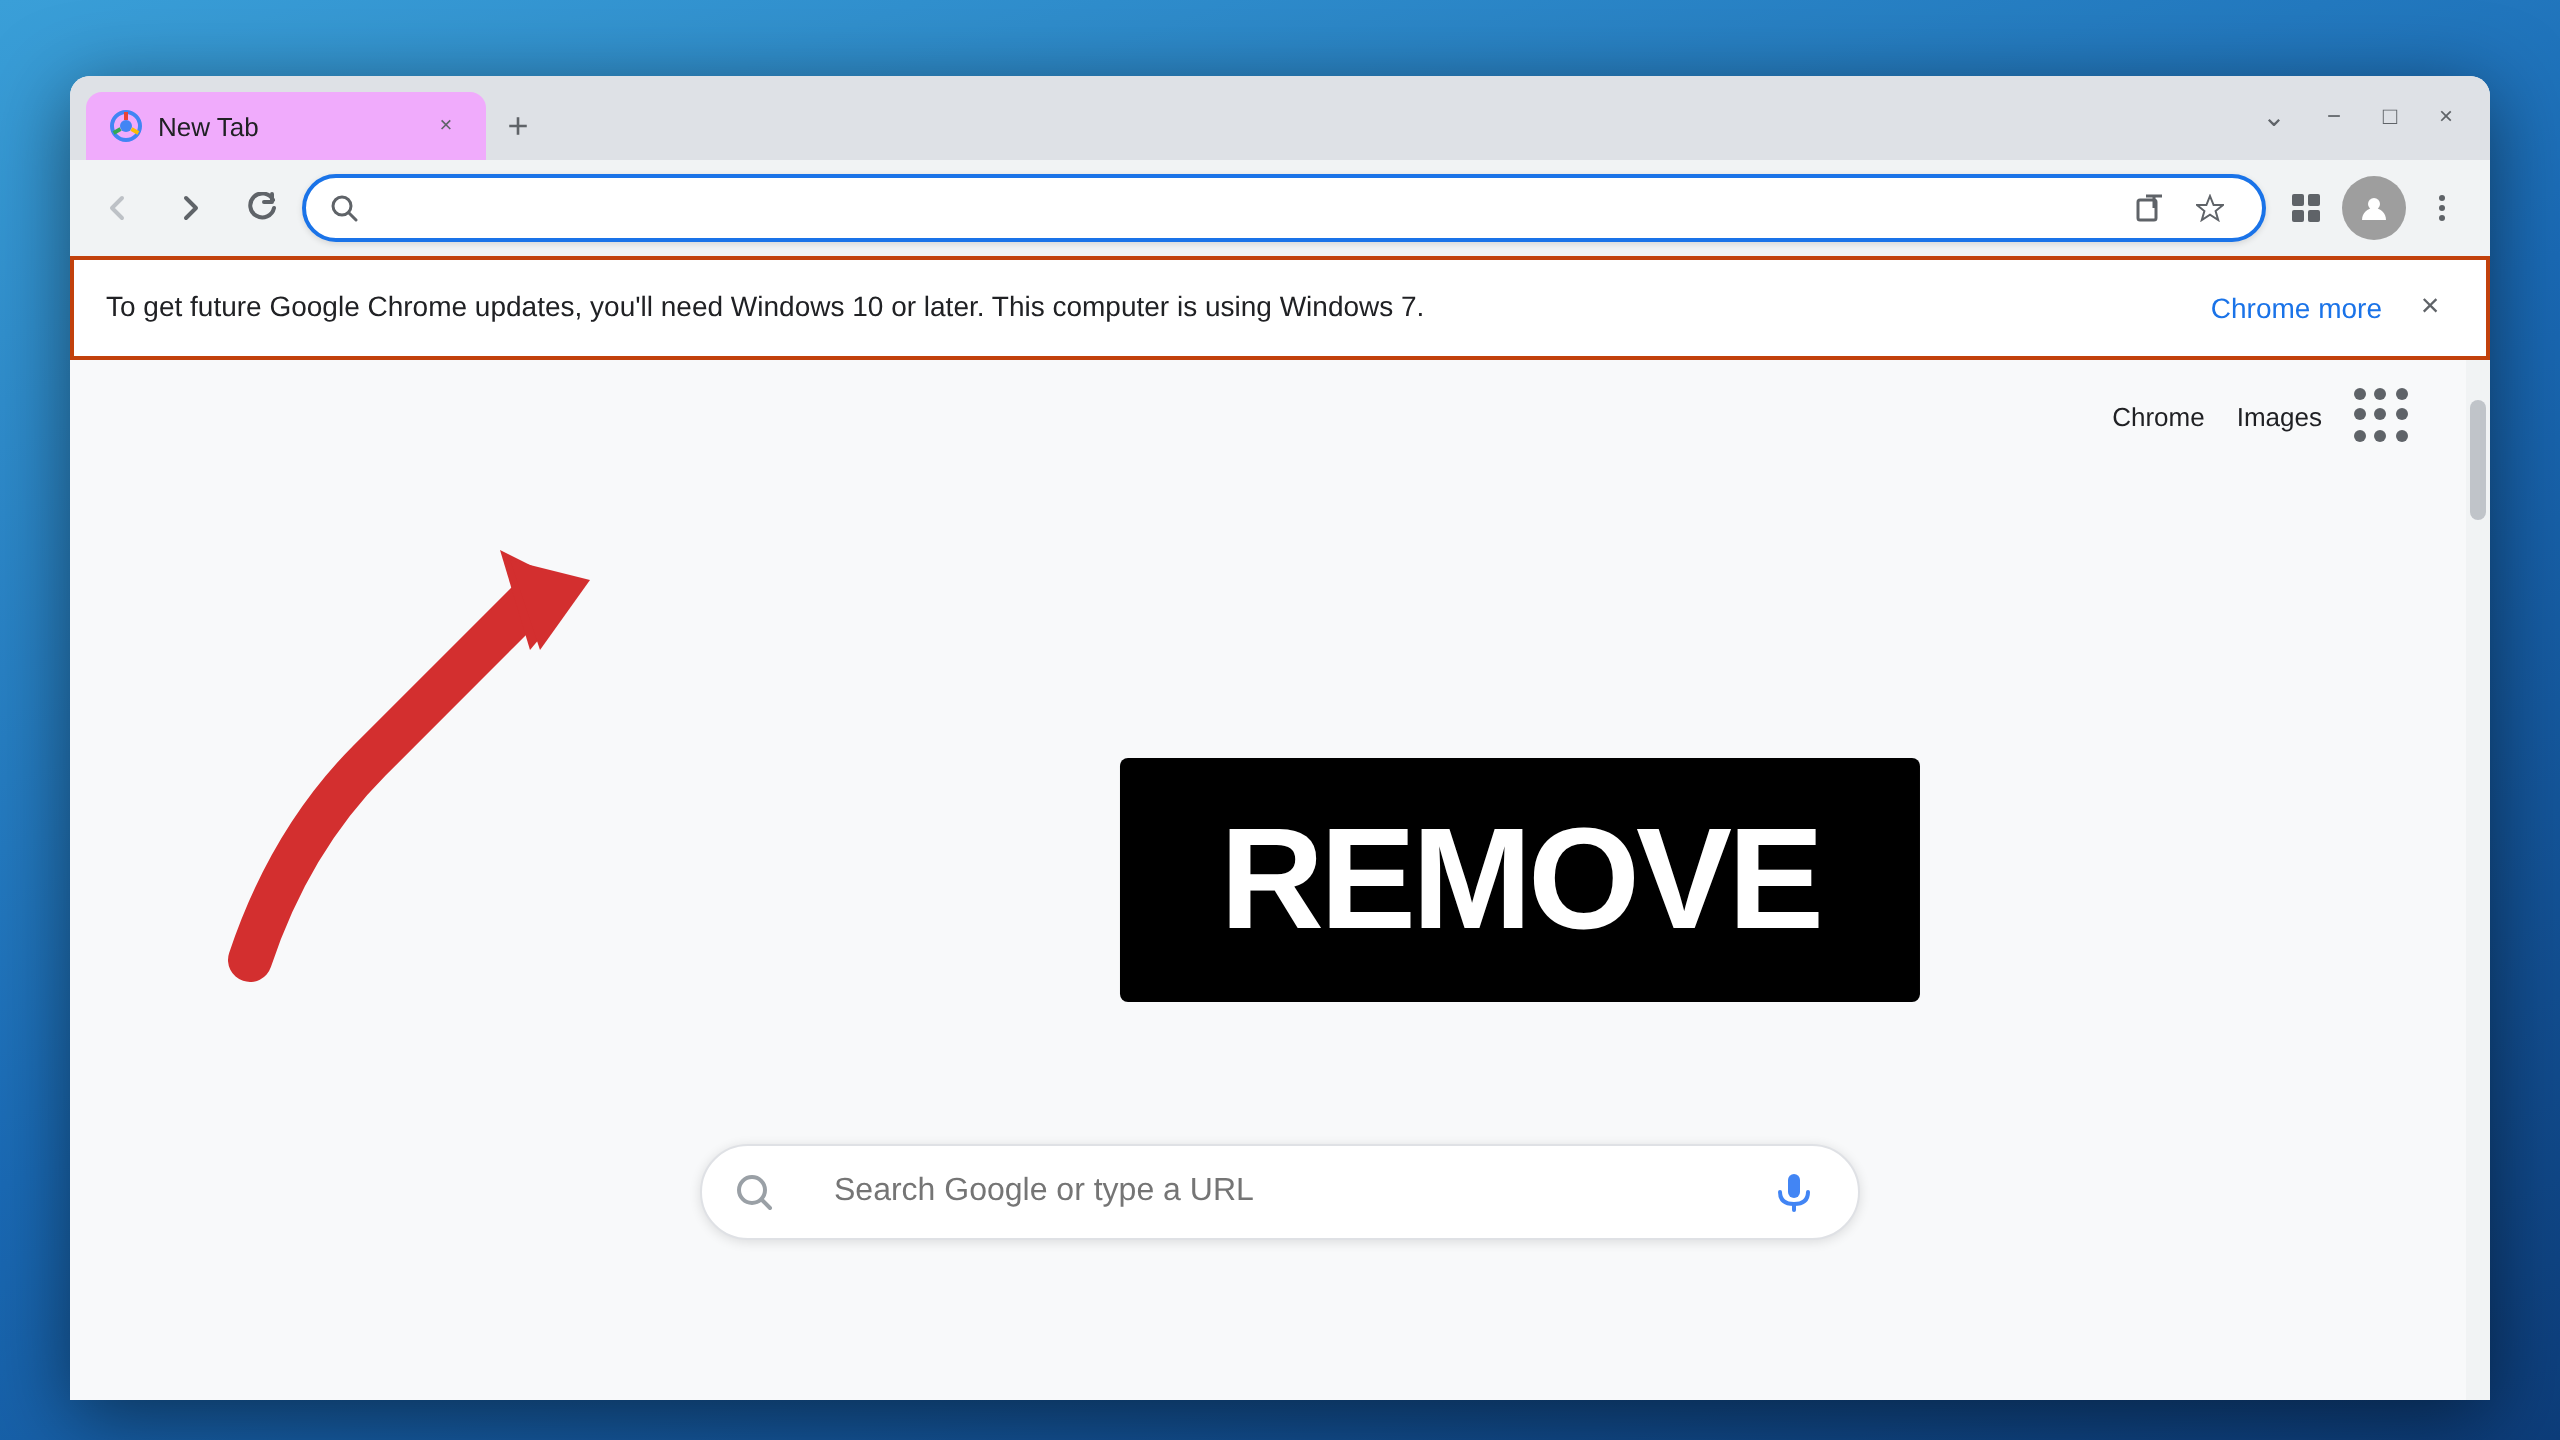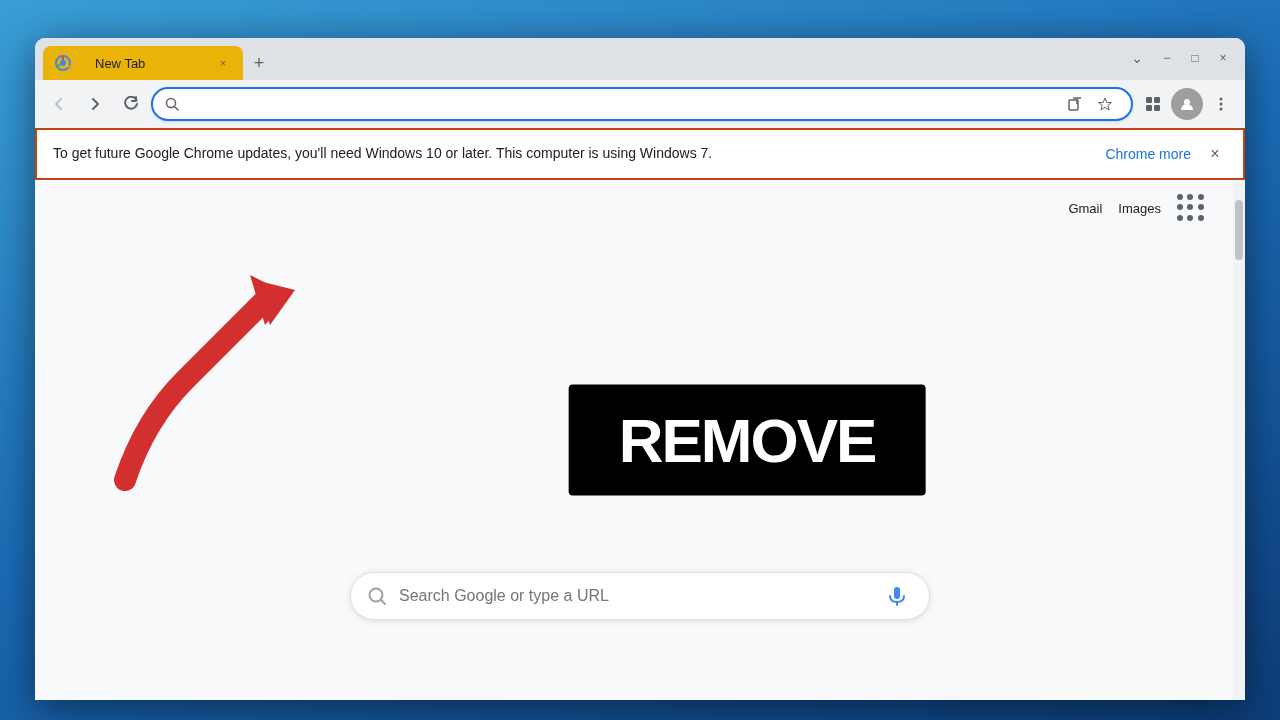--- a/index.html
+++ b/index.html
@@ -38,28 +38,28 @@
     .title-bar {
       background: #dee1e6;
       height: 42px;
       display: flex;
       align-items: flex-end;
       padding: 0 8px;
       flex-shrink: 0;
     }
 
     .tab {
-      background: #eab308;
+      background: #f0abfc;
       height: 34px;
       min-width: 200px;
       border-radius: 8px 8px 0 0;
       display: flex;
       align-items: center;
       padding: 0 12px;
-      gap: 24px;
+      gap: 8px;
       margin-right: 2px;
       position: relative;
     }
 
     .tab-label {
       font-size: 13px;
       color: #202124;
       flex: 1;
       white-space: nowrap;
       overflow: hidden;
@@ -289,21 +289,21 @@
 
     .search-box {
       width: 100%;
       height: 48px;
       background: white;
       border-radius: 24px;
       border: 1px solid #dfe1e5;
       display: flex;
       align-items: center;
       padding: 16px 16px;
-      gap: 12px;
+      gap: 30px;
       box-shadow: 0 1px 6px rgba(0,0,0,0.12);
     }
 
     .search-icon-inner {
       color: #9aa0a6;
       font-size: 18px;
     }
 
     .search-input-inner {
       flex: 1;
@@ -352,21 +352,21 @@
     }
 
     
     .remove-banner {
       position: absolute;
       top: 50%;
       left: 50%;
       transform: translate(-20%, -50%);
       background: black;
       color: white;
-      font-size: 62px;
+      font-size: 72px;
       font-weight: 900;
       padding: 20px 50px;
       letter-spacing: -2px;
       border-radius: 4px;
       white-space: nowrap;
     }
 
     
     .scrollbar-track {
       position: absolute;
@@ -491,21 +491,21 @@
 
   <div class="info-banner">
     <span class="info-banner-text">To get future Google Chrome updates, you'll need Windows 10 or later. This computer is using Windows 7.</span>
     <a class="info-banner-link">Chrome more</a>
     <div class="info-banner-close">×</div>
   </div>
 
   <div class="page-content">
 
     <div class="page-top-right">
-      <a class="page-link">Gmail</a>
+      <a class="page-link">Chrome</a>
       <a class="page-link">Images</a>
       <div class="apps-icon">
         <div class="apps-dot"></div>
         <div class="apps-dot"></div>
         <div class="apps-dot"></div>
         <div class="apps-dot"></div>
         <div class="apps-dot"></div>
         <div class="apps-dot"></div>
         <div class="apps-dot"></div>
         <div class="apps-dot"></div>

